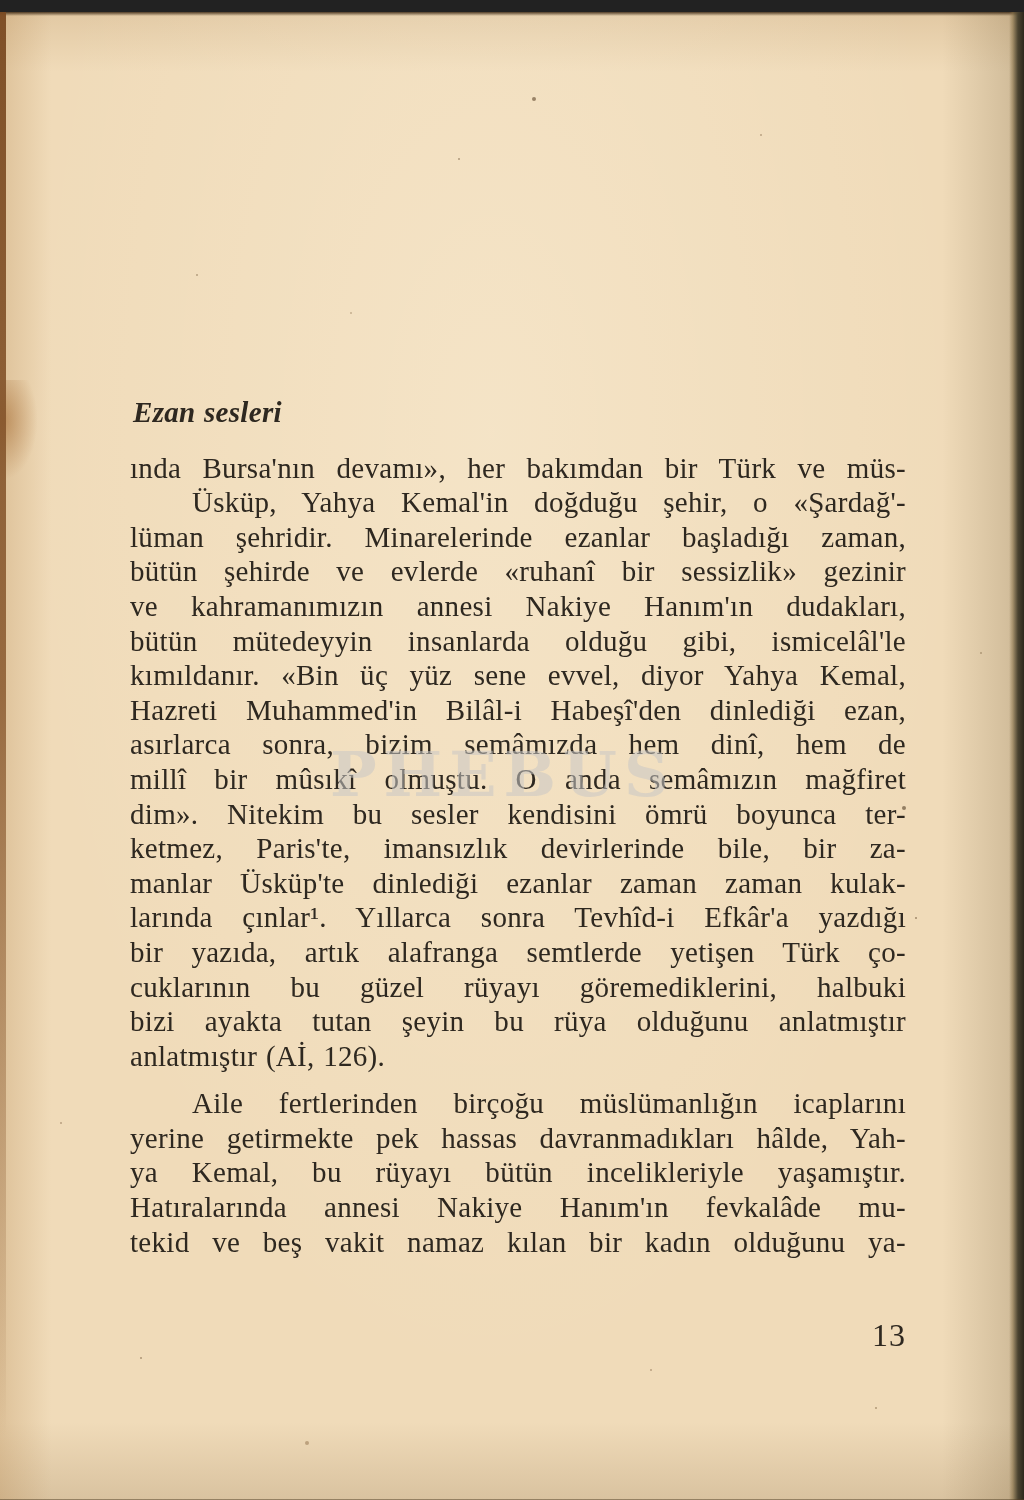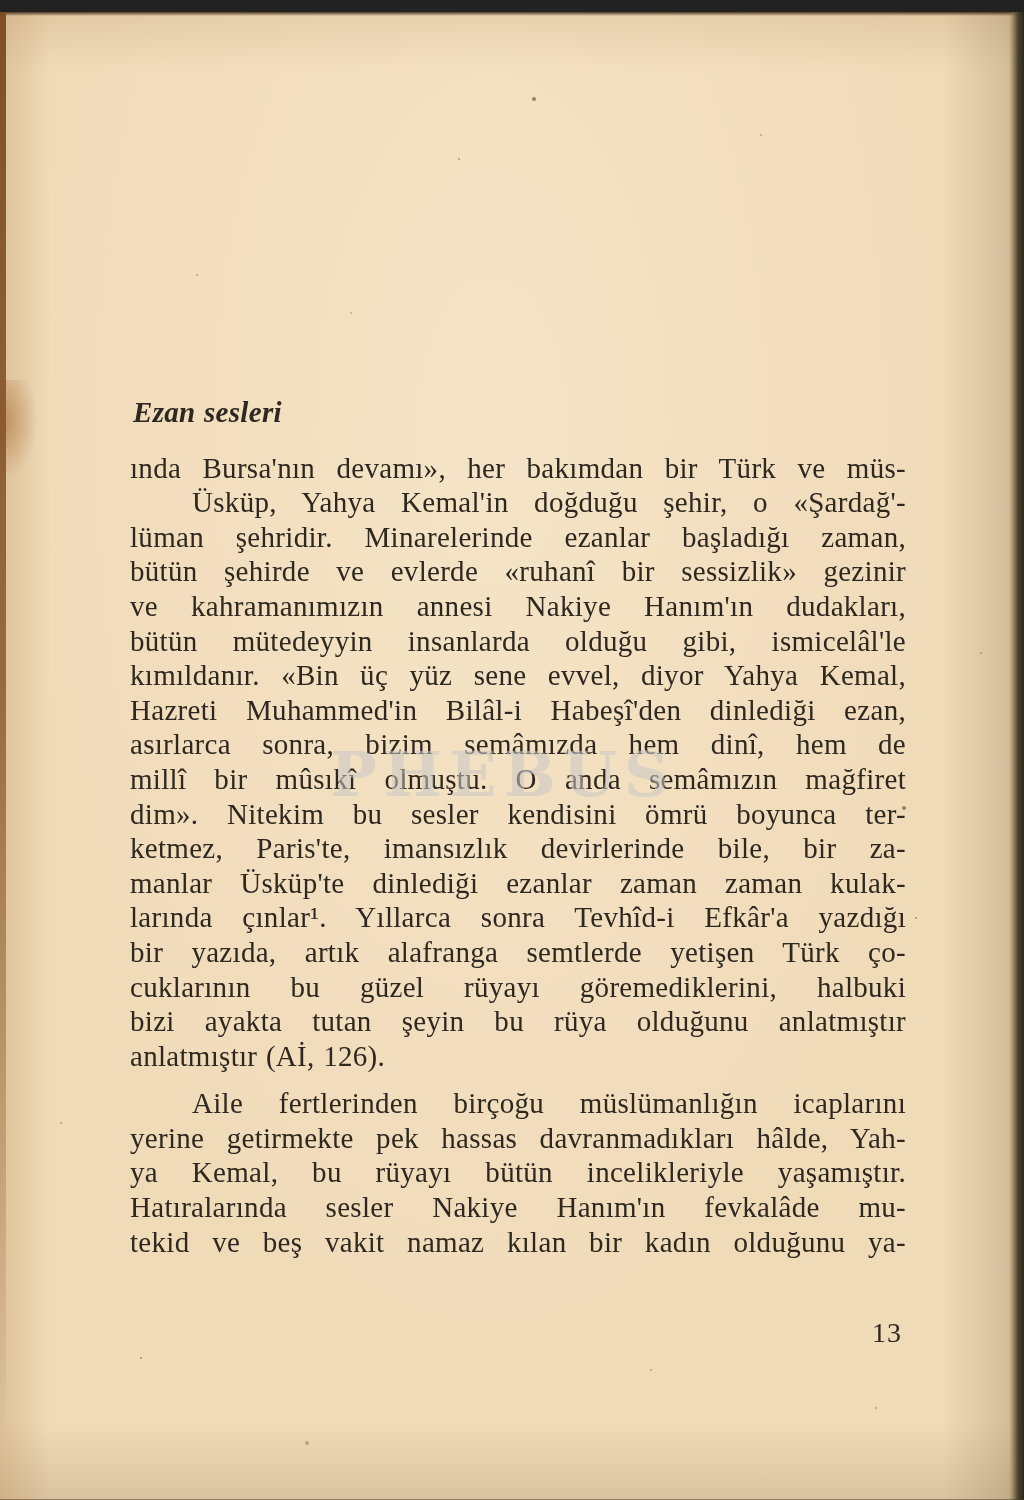--- a/index.html
+++ b/index.html
@@ -82,21 +82,21 @@
   .line {
     text-align: justify;
     text-align-last: justify;
     white-space: normal;
   }
   .line.indent { text-indent: 62px; }
   .line.no-just { text-align: left; text-align-last: left; }
 
   .page-number {
     position: absolute; left: 872px; top: 1305px;
-    font-size: 28px; letter-spacing: 1px;
+    font-size: 32px; letter-spacing: 1px;
   }
 
   .watermark {
     position: absolute; left: 330px; top: 732px;
     font-family: "DejaVu Serif", "Liberation Serif", serif;
     font-size: 62px; font-weight: bold; line-height: 1;
     letter-spacing: 7px;
     color: rgba(200,199,196,0.55);
     z-index: 5;
     pointer-events: none;
@@ -128,21 +128,21 @@
       <div class="line">bir yazıda, artık alafranga semtlerde yetişen Türk ço-</div>
       <div class="line">cuklarının bu güzel rüyayı göremediklerini, halbuki</div>
       <div class="line">bizi ayakta tutan şeyin bu rüya olduğunu anlatmıştır</div>
       <div class="line no-just">anlatmıştır (Aİ, 126).</div>
     </div>
 
     <div class="para second">
       <div class="line indent">Aile fertlerinden birçoğu müslümanlığın icaplarını</div>
       <div class="line">yerine getirmekte pek hassas davranmadıkları hâlde, Yah-</div>
       <div class="line">ya Kemal, bu rüyayı bütün incelikleriyle yaşamıştır.</div>
-      <div class="line">Hatıralarında sesler Nakiye Hanım'ın fevkalâde mu-</div>
+      <div class="line">Hatıralarında annesi Nakiye Hanım'ın fevkalâde mu-</div>
       <div class="line">tekid ve beş vakit namaz kılan bir kadın olduğunu ya-</div>
     </div>
   </div>
 
   <div class="page-number">13</div>
 
   <div class="watermark">PHEBUS</div>
 
   <div class="stain"></div>
   <div class="specks"></div>

